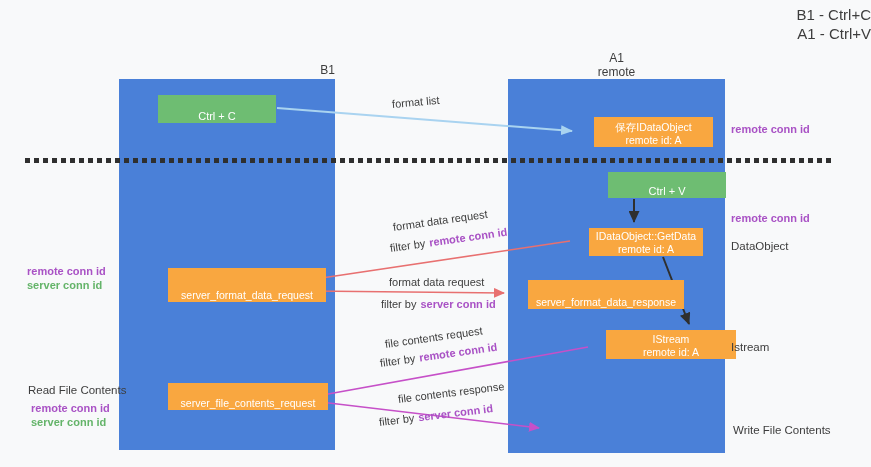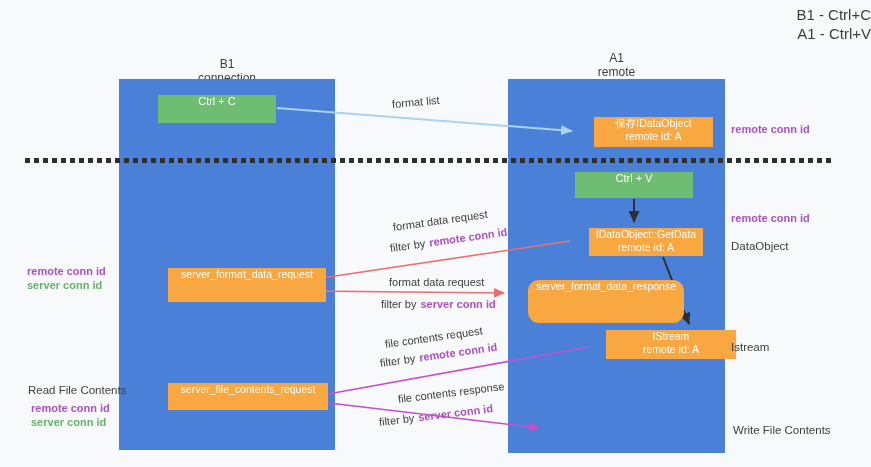--- a/index.html
+++ b/index.html
@@ -15,21 +15,21 @@
   }
   .abs{position:absolute;}
   .title{top:5px;left:0;width:100%;text-align:right;font-size:15px;line-height:19px;color:var(--text-dark);}
   .lane-header{text-align:center;font-size:12px;line-height:14px;color:var(--text-dark);}
   .lane{background:var(--lane-blue);}
   .divider{
     left:25px;top:158px;width:807px;height:5px;
     background:repeating-linear-gradient(90deg,var(--arrow-black) 0 5px,transparent 5px 9px);
   }
   .node{color:#fff;text-align:center;font-size:10.5px;line-height:13px;
-        display:flex;flex-direction:column;justify-content:flex-start;box-sizing:border-box;}
+        display:flex;flex-direction:column;justify-content:flex-end;box-sizing:border-box;}
   .node.green{background:var(--box-green);font-size:11px;}
   .node.orange{background:var(--box-orange);margin-left:18px;}
   .side-label{font-size:11.5px;white-space:nowrap;}
   .conn-id{font-size:11px;font-weight:700;line-height:14px;white-space:nowrap;}
   .purple{color:var(--text-purple);}
   .green-t{color:var(--text-green);}
   .flow-label{font-size:11px;white-space:nowrap;color:var(--text-dark);}
   .rot{transform-origin:left center;}
   .filter-combo .conn-part{font-weight:700;margin-left:4px;}
   svg.arrows{left:0;top:0;pointer-events:none;}
@@ -45,21 +45,21 @@
 </head>
 <body>
 
 <div class="canvas">
 
   <div class="abs title">
     <div>B1 - Ctrl+C</div>
     <div>A1 - Ctrl+V</div>
   </div>
 
-  <div class="abs lane-header" style="left:119px;top:57px;width:216px;">
+  <div class="abs lane-header" style="left:119px;top:63px;width:216px;text-align:right;">
     <div>B1</div>
     <div>connection</div>
   </div>
   <div class="abs lane-header" style="left:508px;top:51px;width:217px;">
     <div>A1</div>
     <div>remote</div>
   </div>
 
   <div class="abs lane" style="left:119px;top:79px;width:216px;height:371px;"></div>
   <div class="abs lane" style="left:508px;top:79px;width:217px;height:374px;"></div>
@@ -92,34 +92,34 @@
 
   <div class="abs node green" style="left:158px;top:95px;width:118px;height:28px;">
     <div>Ctrl + C</div>
   </div>
 
   <div class="abs node orange" style="left:576px;top:117px;width:119px;height:30px;">
     <div>保存IDataObject</div>
     <div>remote id: A</div>
   </div>
 
-  <div class="abs node green" style="left:575px;top:172px;width:118px;height:26px;">
+  <div class="abs node green" style="left:608px;top:172px;width:118px;height:26px;">
     <div>Ctrl + V</div>
   </div>
 
   <div class="abs node orange" style="left:571px;top:228px;width:114px;height:28px;">
     <div>IDataObject::GetData</div>
     <div>remote id: A</div>
   </div>
 
   <div class="abs node orange" style="left:150px;top:268px;width:158px;height:34px;">
     <div>server_format_data_request</div>
   </div>
 
-  <div class="abs node orange" style="left:510px;top:280px;width:156px;height:43px;border-radius:11px;">
+  <div class="abs node orange" style="left:510px;top:280px;width:156px;height:29px;">
     <div>server_format_data_response</div>
   </div>
 
   <div class="abs node orange" style="left:588px;top:330px;width:130px;height:29px;">
     <div>IStream</div>
     <div>remote id: A</div>
   </div>
 
   <div class="abs node orange" style="left:150px;top:383px;width:160px;height:27px;">
     <div>server_file_contents_request</div>

